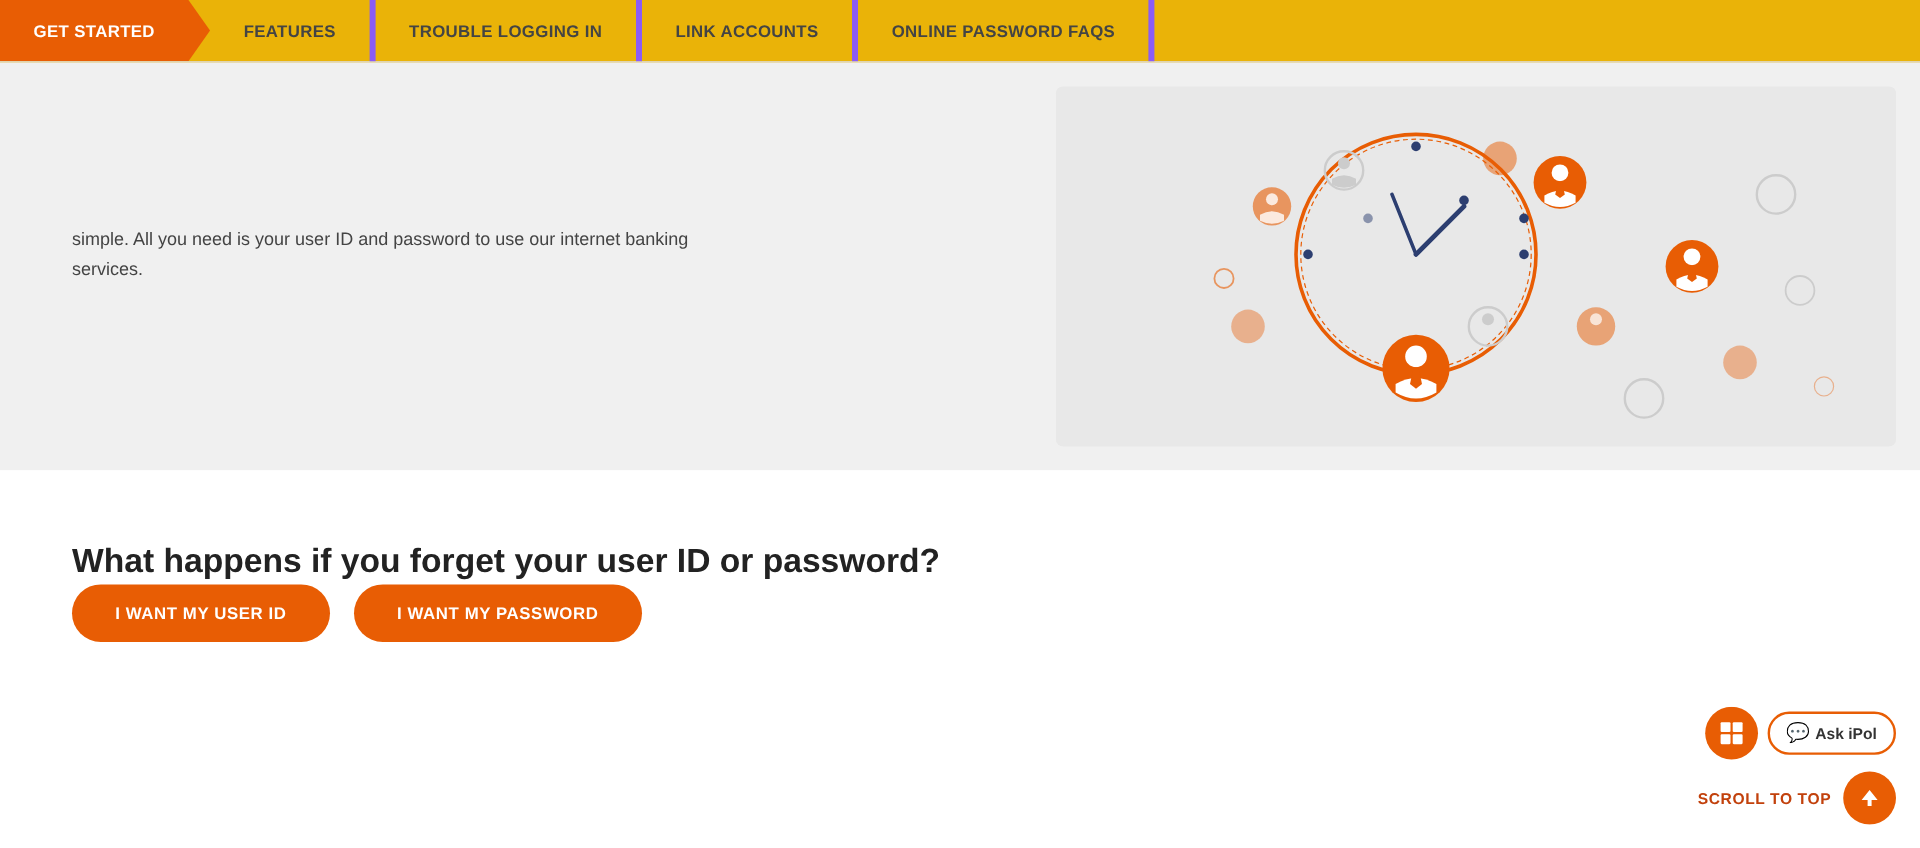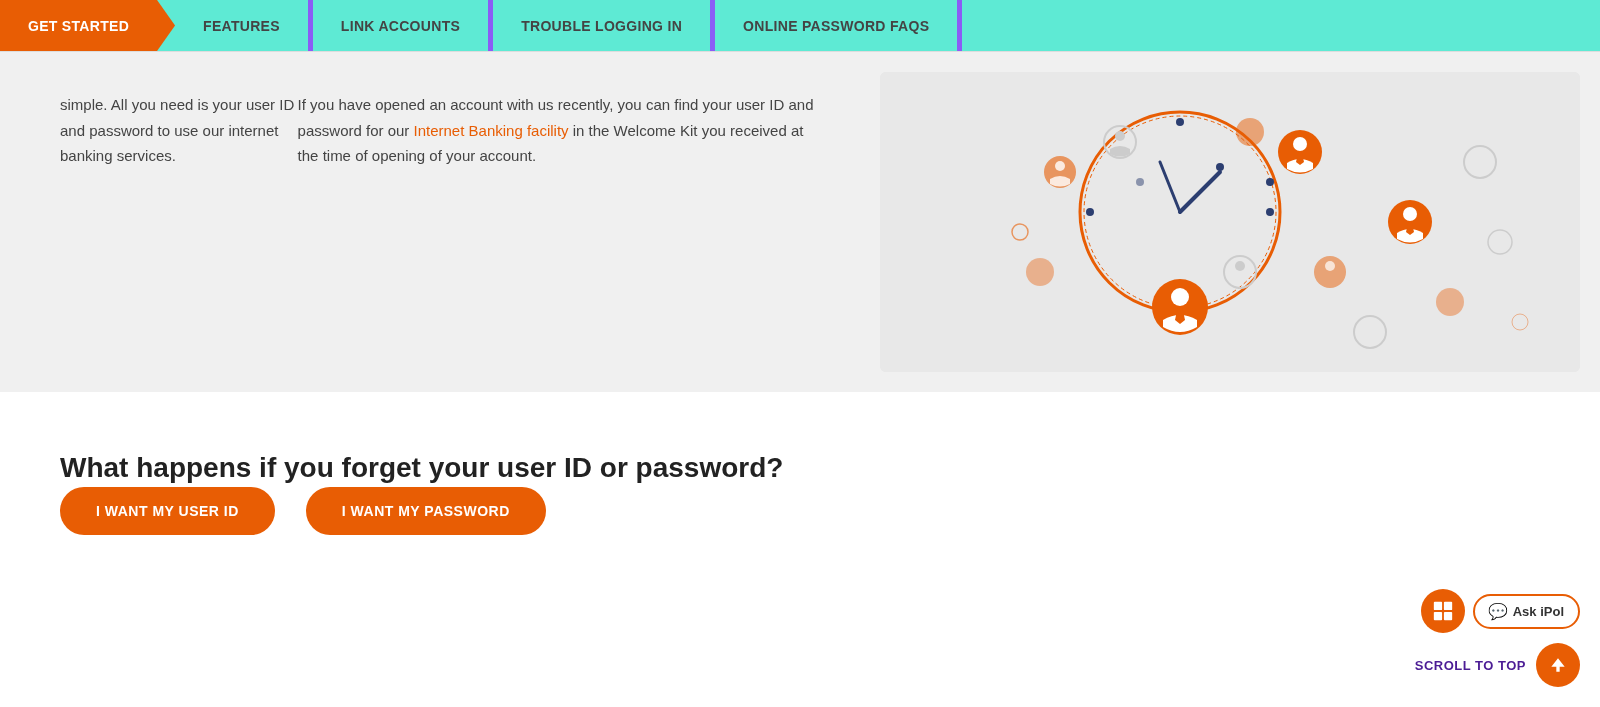--- a/index.html
+++ b/index.html
@@ -13,21 +13,21 @@
       background: #fff;
       width: 1600px;
       min-height: 707px;
       overflow-x: hidden;
     }
 
     
     .nav-bar {
       display: flex;
       align-items: stretch;
-      background: #5eead4;
+      background: #eab308;
       border-bottom: 1px solid #ddd;
       height: 52px;
       position: relative;
     }
 
     .nav-item {
       display: flex;
       align-items: center;
       padding: 0 28px;
       font-size: 14px;
@@ -52,21 +52,21 @@
     .hero-section {
       display: flex;
       background: #f0f0f0;
       min-height: 330px;
     }
 
     .hero-text {
       flex: 1;
       padding: 40px 60px;
       display: flex;
-      flex-direction: row;
+      flex-direction: column;
       justify-content: center;
     }
 
     .hero-text p {
       font-size: 15px;
       color: #444;
       line-height: 1.7;
       margin-bottom: 20px;
       max-width: 560px;
     }
@@ -110,21 +110,21 @@
     .section-desc {
       font-size: 15px;
       color: #e85d04;
       line-height: 1.7;
       margin-bottom: 35px;
       max-width: 1400px;
     }
 
     .btn-group {
       display: flex;
-      gap: 31px;
+      gap: 20px;
     }
 
     .btn-orange {
       background: #e85d04;
       color: #fff;
       border: none;
       border-radius: 30px;
       padding: 16px 36px;
       font-size: 14px;
       font-weight: 700;
@@ -182,21 +182,21 @@
 
     .scroll-top-row {
       display: flex;
       align-items: center;
       gap: 10px;
     }
 
     .scroll-top-label {
       font-size: 13px;
       font-weight: 700;
-      color: #4c1d95;
+      color: #c2410c;
       text-transform: uppercase;
       letter-spacing: 0.5px;
     }
 
     .scroll-top-btn {
       width: 44px;
       height: 44px;
       background: #e85d04;
       border-radius: 50%;
       display: flex;
@@ -211,31 +211,28 @@
       height: 20px;
       fill: white;
     }
   </style>
 </head>
 <body>
 
 <nav class="nav-bar">
   <div class="nav-item active">GET STARTED</div>
   <div class="nav-item">FEATURES</div>
+  <div class="nav-item">TROUBLE LOGGING IN</div>
   <div class="nav-item">LINK ACCOUNTS</div>
-  <div class="nav-item">TROUBLE LOGGING IN</div>
   <div class="nav-item">ONLINE PASSWORD FAQS</div>
 </nav>
 
 <section class="hero-section">
   <div class="hero-text">
     <p>simple. All you need is your user ID and password to use our internet banking services.</p>
-    <p>
-      <span>If you have opened an account with us recently, you can find your user ID and password for our </span><a href="#">Internet Banking facility</a><span> in the Welcome Kit you received at the time of opening of your account.</span>
-    </p>
   </div>
 
   <div class="hero-image">
 
     <svg viewBox="0 0 700 300" xmlns="http://www.w3.org/2000/svg">
 
       <rect width="700" height="300" fill="#e8e8e8"></rect>
 
       <circle cx="300" cy="140" r="100" fill="none" stroke="#e85d04" stroke-width="3"></circle>
       <circle cx="300" cy="140" r="96" fill="none" stroke="#e85d04" stroke-width="1" stroke-dasharray="4 3"></circle>

